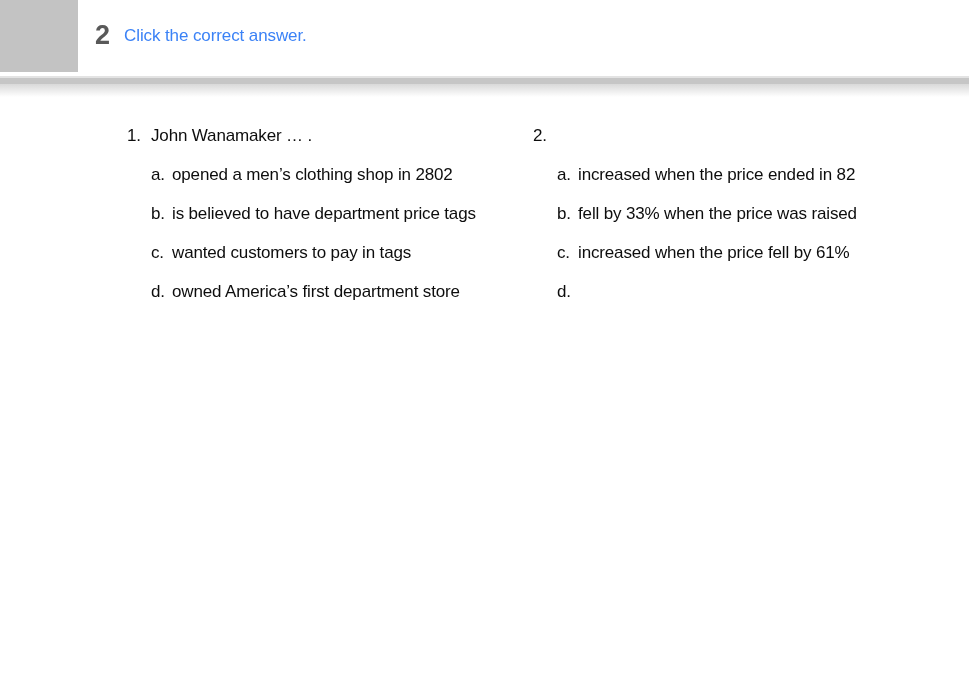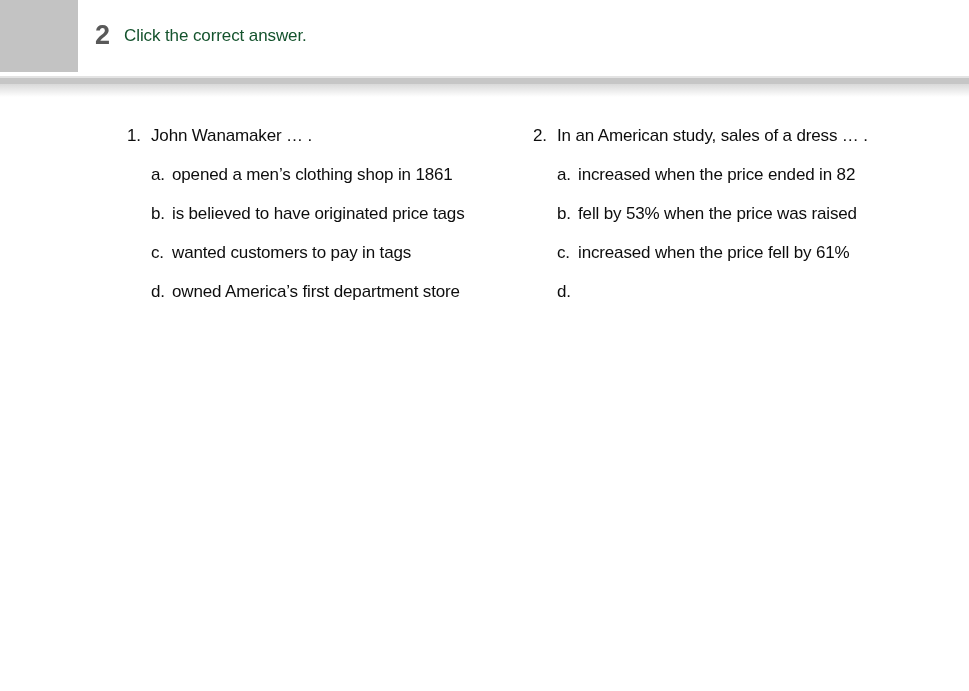--- a/index.html
+++ b/index.html
@@ -38,21 +38,21 @@
   .section-number {
     font-size: 27px;
     font-weight: bold;
     color: #595959;
     line-height: 1;
     margin-right: 14px;
     margin-top: -2px;
   }
   .instruction {
     font-size: 17px;
-    color: #14532d;
+    color: #3b82f6;
     letter-spacing: -0.1px;
   }
 
   
   .divider {
     position: absolute;
     left: 0;
     top: 76px;
     width: 969px;
     height: 8px;
@@ -126,50 +126,49 @@
 <div class="content">
 
   <div class="question-col col-1">
     <div class="q-row">
       <span class="q-num">1.</span>
       <span class="q-text">John Wanamaker … .</span>
     </div>
     <div class="options">
       <div class="opt-row">
         <span class="opt-letter">a.</span>
-        <span class="opt-text">opened a men’s clothing shop in 1861</span>
+        <span class="opt-text">opened a men’s clothing shop in 2802</span>
       </div>
       <div class="opt-row">
         <span class="opt-letter">b.</span>
-        <span class="opt-text">is believed to have originated price tags</span>
+        <span class="opt-text">is believed to have department price tags</span>
       </div>
       <div class="opt-row">
         <span class="opt-letter">c.</span>
         <span class="opt-text">wanted customers to pay in tags</span>
       </div>
       <div class="opt-row">
         <span class="opt-letter">d.</span>
         <span class="opt-text">owned America’s first department store</span>
       </div>
     </div>
   </div>
 
   <div class="question-col col-2">
     <div class="q-row">
       <span class="q-num">2.</span>
-      <span class="q-text">In an American study, sales of a dress … .</span>
     </div>
     <div class="options">
       <div class="opt-row">
         <span class="opt-letter">a.</span>
         <span class="opt-text">increased when the price ended in 82</span>
       </div>
       <div class="opt-row">
         <span class="opt-letter">b.</span>
-        <span class="opt-text">fell by 53% when the price was raised</span>
+        <span class="opt-text">fell by 33% when the price was raised</span>
       </div>
       <div class="opt-row">
         <span class="opt-letter">c.</span>
         <span class="opt-text">increased when the price fell by 61%</span>
       </div>
       <div class="opt-row">
         <span class="opt-letter">d.</span>
       </div>
     </div>
   </div>

